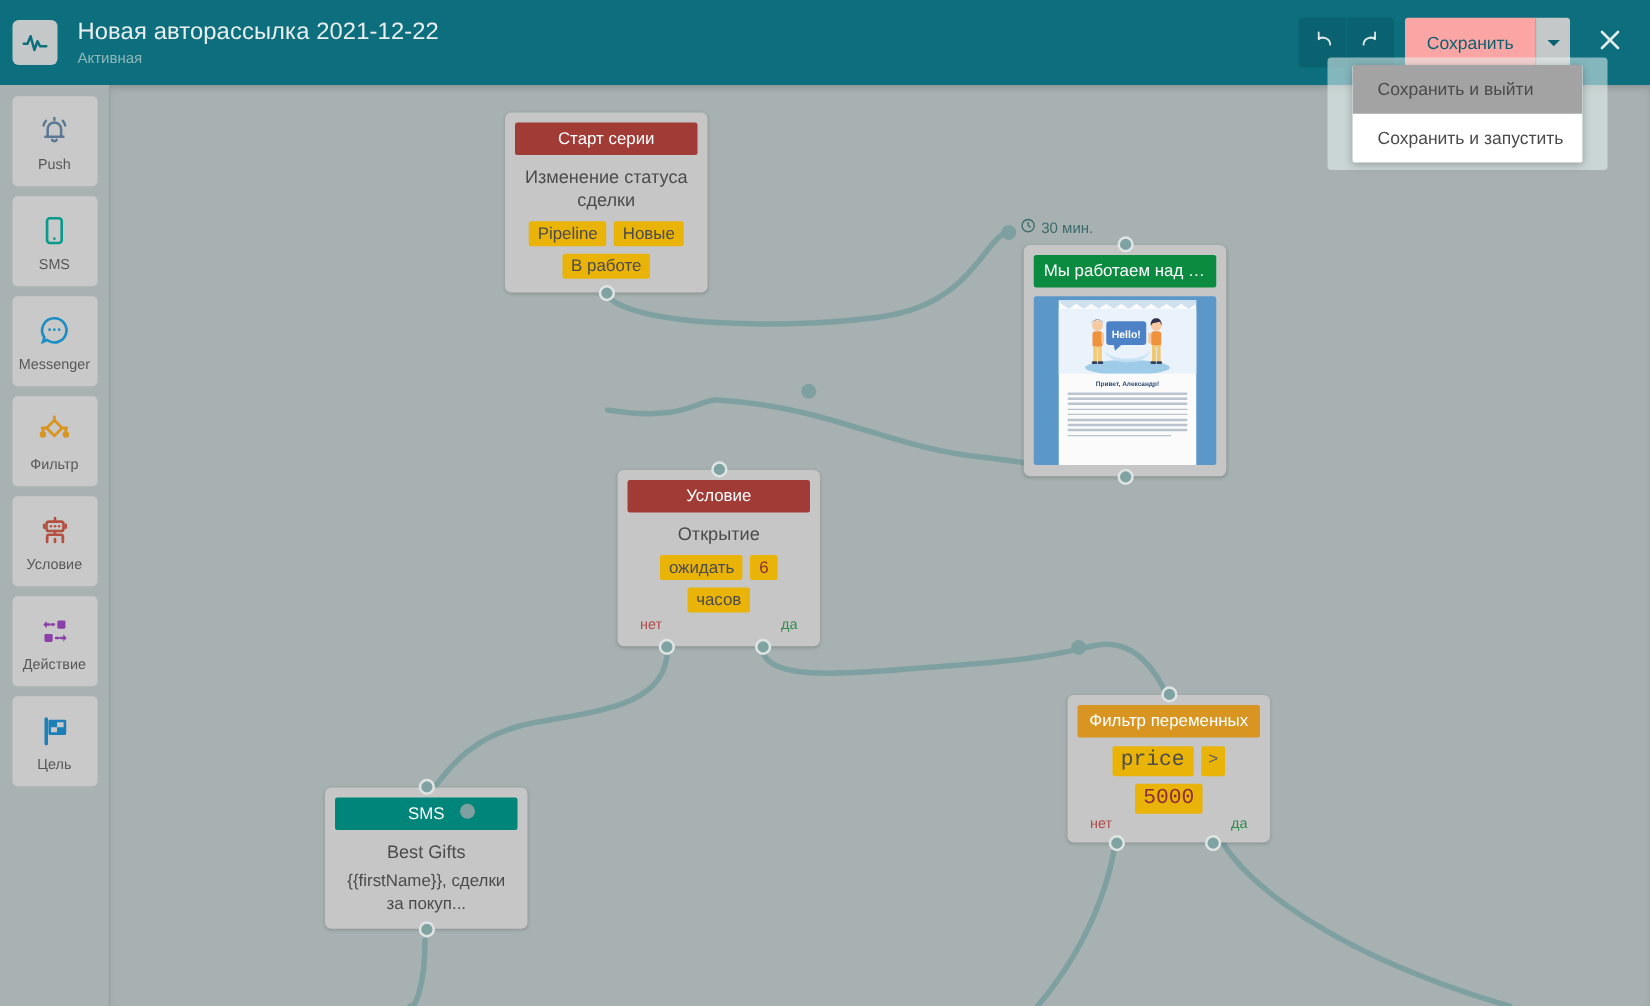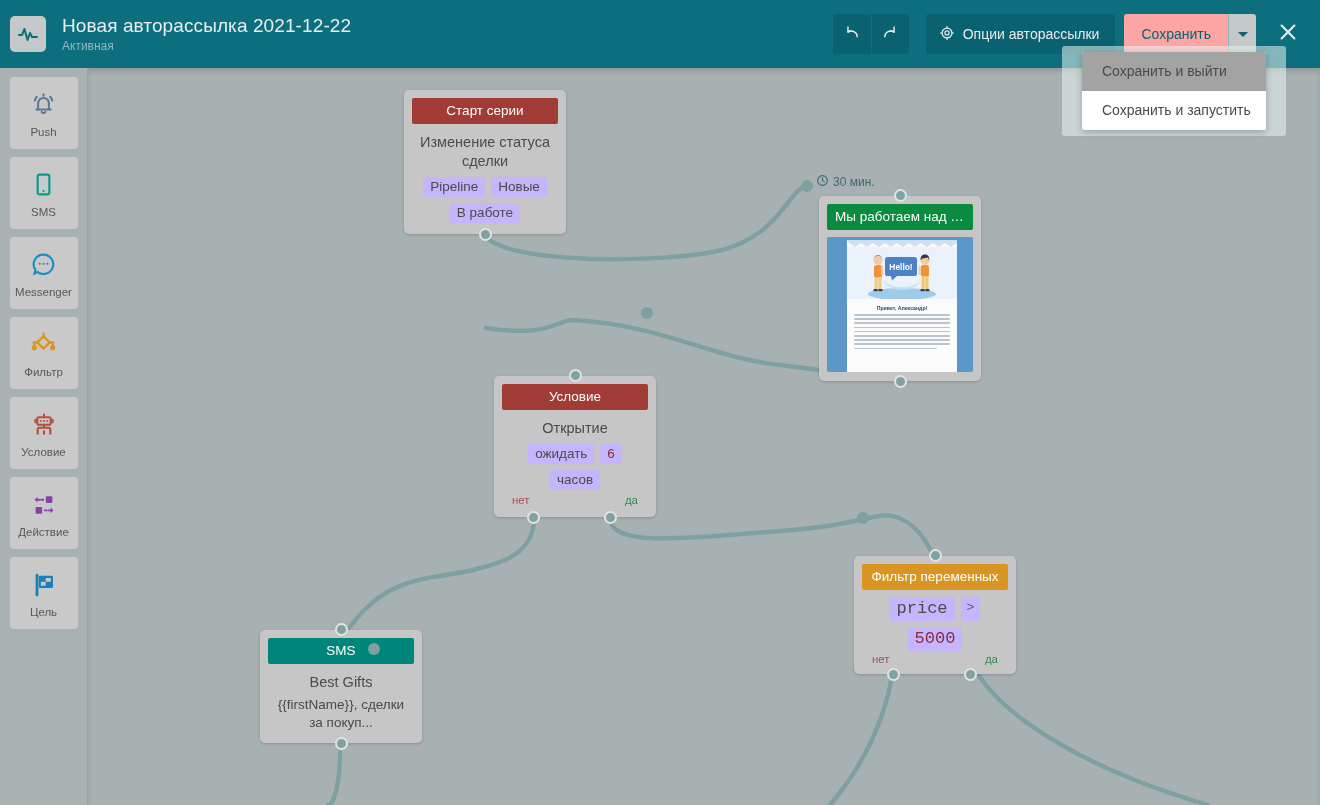--- a/index.html
+++ b/index.html
@@ -145,21 +145,21 @@
   }
   .h-start  { background: #a13b36; }
   .h-cond   { background: #a13b36; }
   .h-email  { background: #0a8b3f; }
   .h-sms    { background: #00857a; }
   .h-filter { background: #d99521; }
   .node-body { padding: 9px 10px 11px 10px; text-align: center; }
   .nb-title { font-size: 14.5px; color: #4b4b4b; line-height: 19px; }
   .chips { display: flex; flex-wrap: wrap; justify-content: center; gap: 6px; margin-top: 6px; }
   .chip {
-    background: #c4b5fd; border-radius: 2px;
+    background: #eab308; border-radius: 2px;
     padding: 2px 7px 3px 7px;
     font-size: 13.5px; color: #4b4b4b;
   }
   .chip.mono { font-family: "Liberation Mono", monospace; font-size: 17px; }
   .chip.num { color: #8c2b3a; }
   .chip.op { color: #5f5f5f; padding: 2px 6px 3px 6px; }
   .yn { display: flex; justify-content: space-between; padding: 0 8px; margin-top: 4px; text-align: right; }
   .yn .no  { color: #b24a4a; font-size: 11.5px; }
   .yn .yes { color: #2f8b4e; font-size: 11.5px; }
   .sms-sub { font-size: 13.5px; color: #4b4b4b; line-height: 18px; margin-top: 4px; }
@@ -229,30 +229,20 @@
       </div>
       <div class="icon-btn second">
         <span>
           <svg width="17" height="17" viewBox="0 0 24 24" fill="none" stroke="#e0eaea" stroke-width="2" stroke-linecap="round" stroke-linejoin="round">
             <path d="M17 4v6h-6"></path>
               <path d="M4 18a8 8 0 0 1 13-6.2L17 10"></path>
           </svg>
         </span>
       </div>
 
-      <div class="opts-btn">
-        <span>
-          <svg width="16" height="16" viewBox="0 0 24 24" fill="none" stroke="#e6eded" stroke-width="1.8">
-            <circle cx="12" cy="12" r="3.1"></circle>
-            <circle cx="12" cy="12" r="7.4"></circle>
-            <path d="M12 2.2v2.3M12 19.5v2.3M2.2 12h2.3M19.5 12h2.3" stroke-linecap="round"></path>
-          </svg>
-        </span>
-        <span>Опции авторассылки</span>
-      </div>
 
       <div class="save-group">
         <div class="save-btn">Сохранить</div>
         <div class="save-caret">
           <i></i>
         </div>
       </div>
 
       <div class="close-btn">
         <span>

